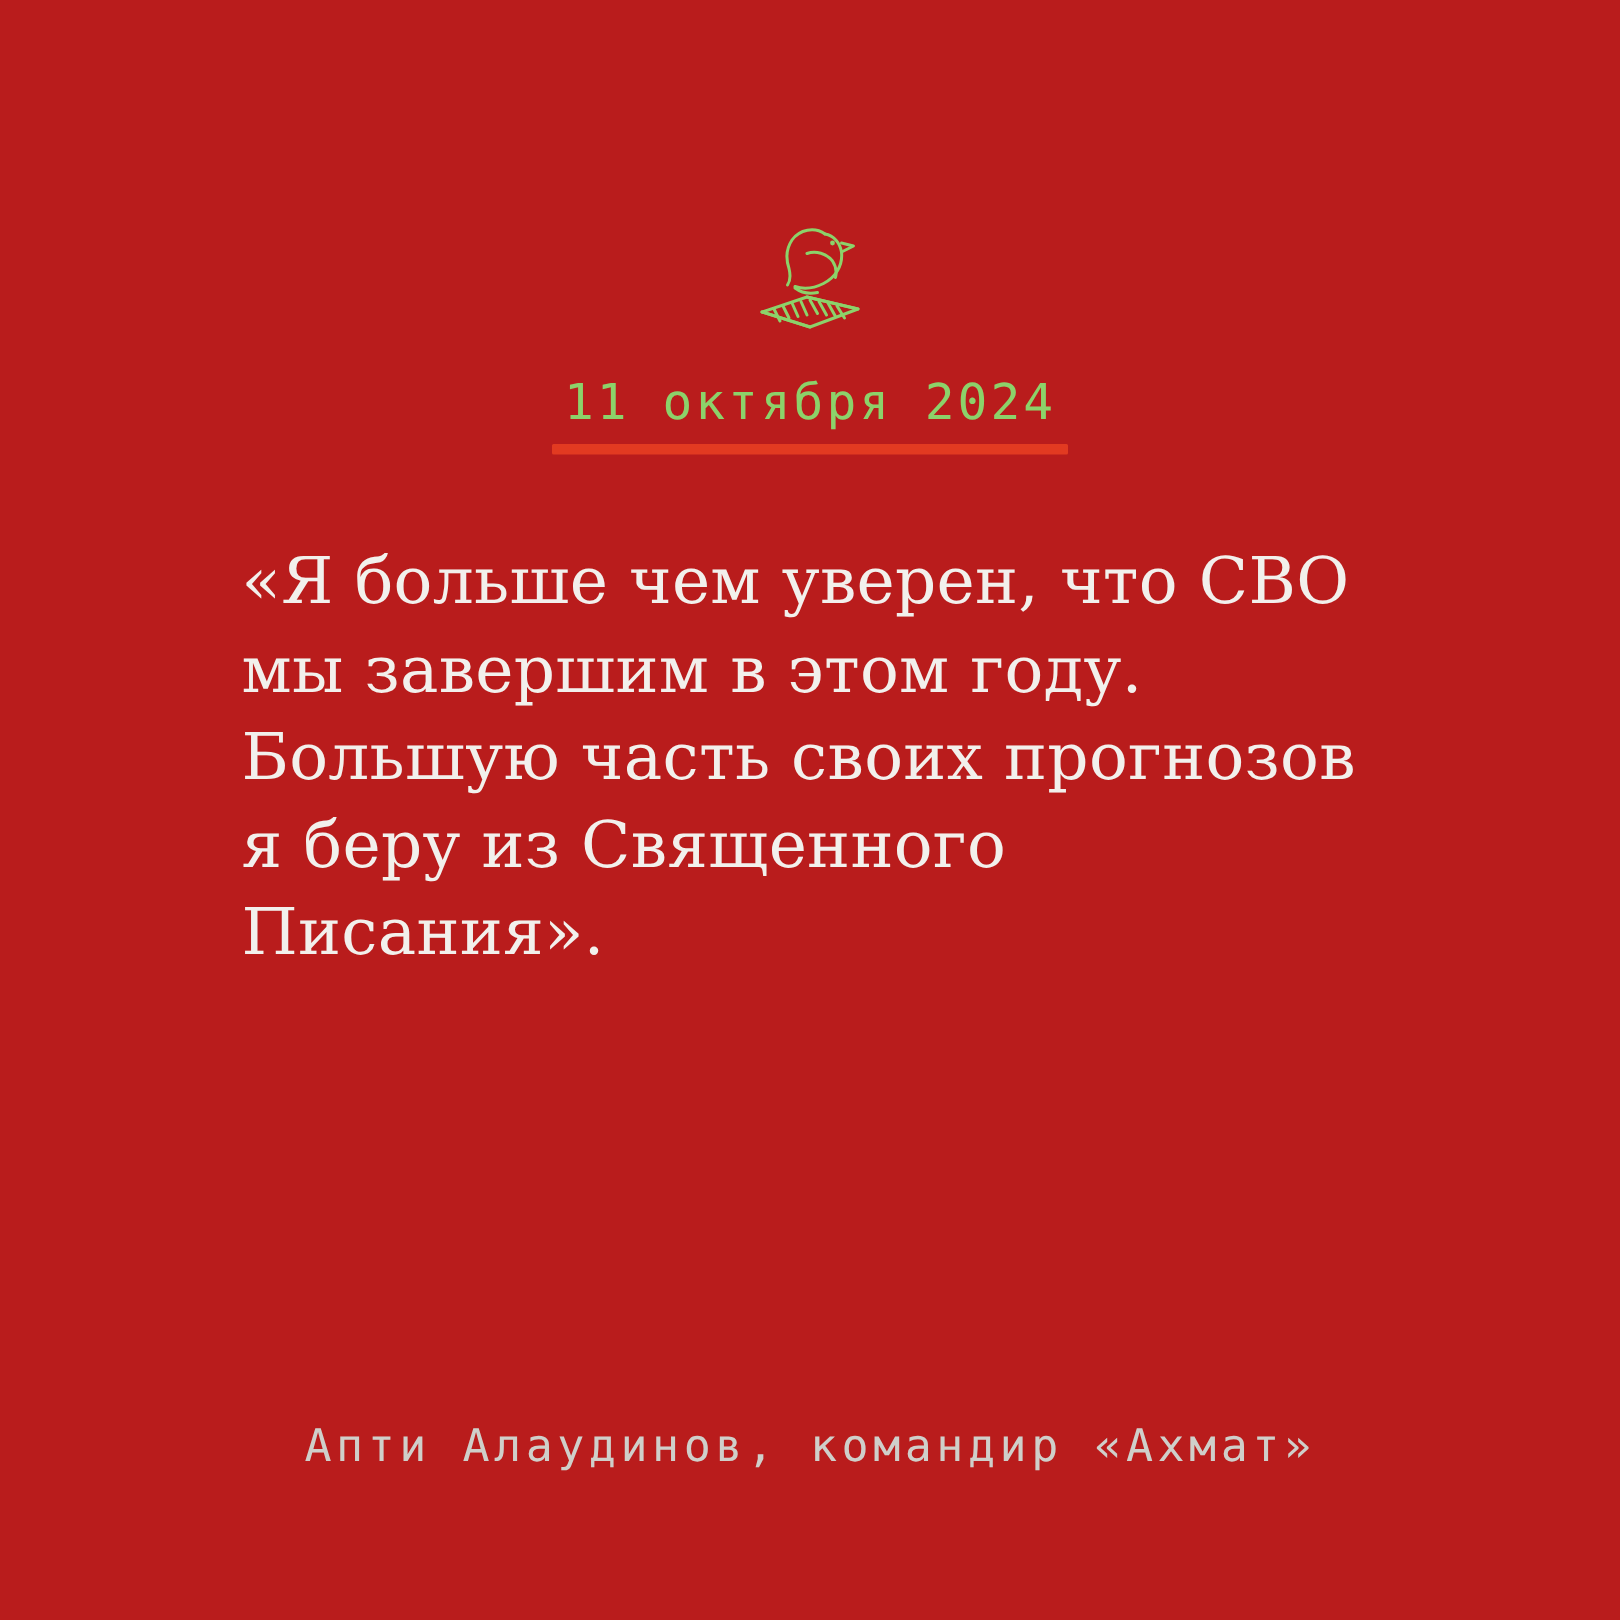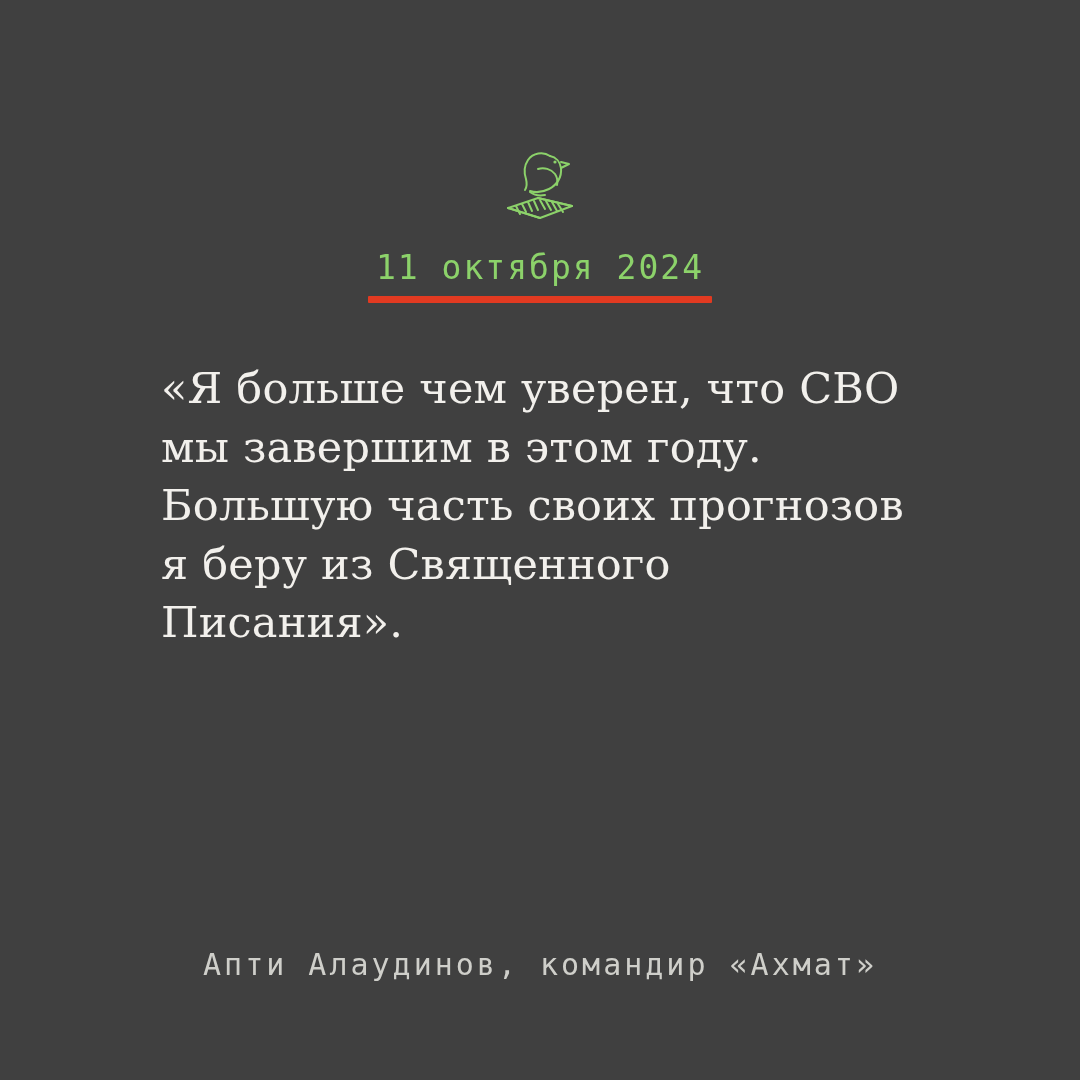--- a/index.html
+++ b/index.html
@@ -10,21 +10,21 @@
     width: 1080px;
     height: 1080px;
     background: #1b1e23;
     font-family: "Liberation Sans", sans-serif;
     overflow: hidden;
   }
   .card {
     position: relative;
     width: 1080px;
     height: 1080px;
-    background: #404040;
+    background: #b91c1c;
     box-sizing: border-box;
     display: flex;
     flex-direction: column;
     align-items: center;
   }
 
   
   .logo-wrap {
     margin-top: 140px;
     width: 96px;

